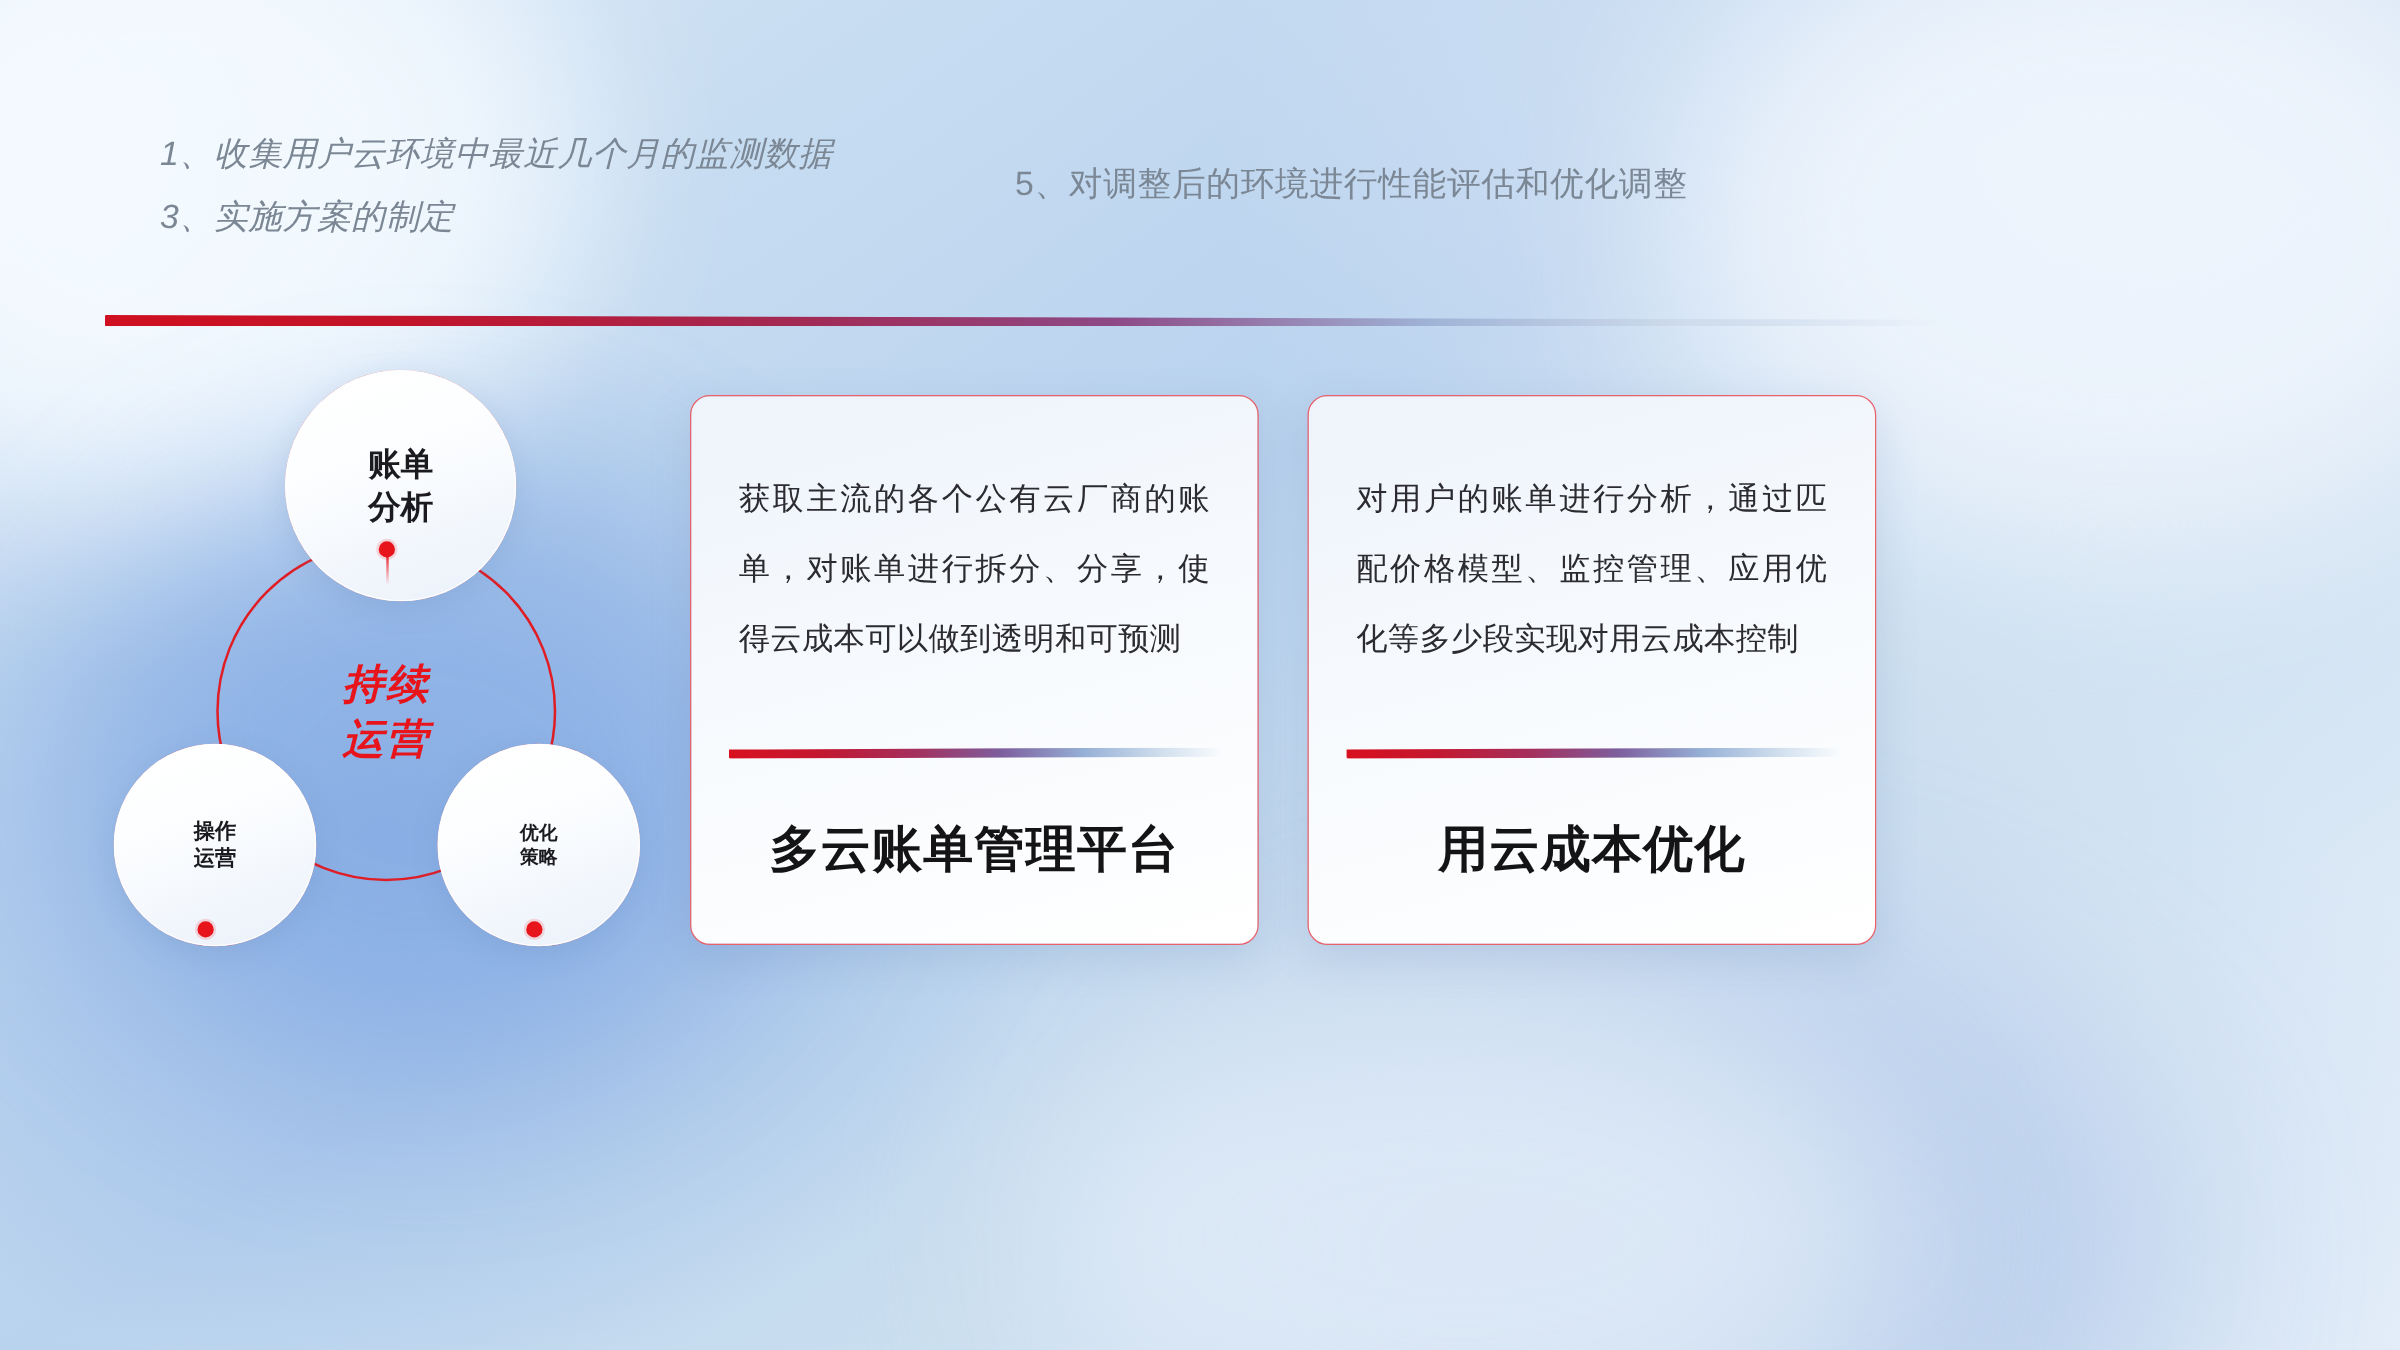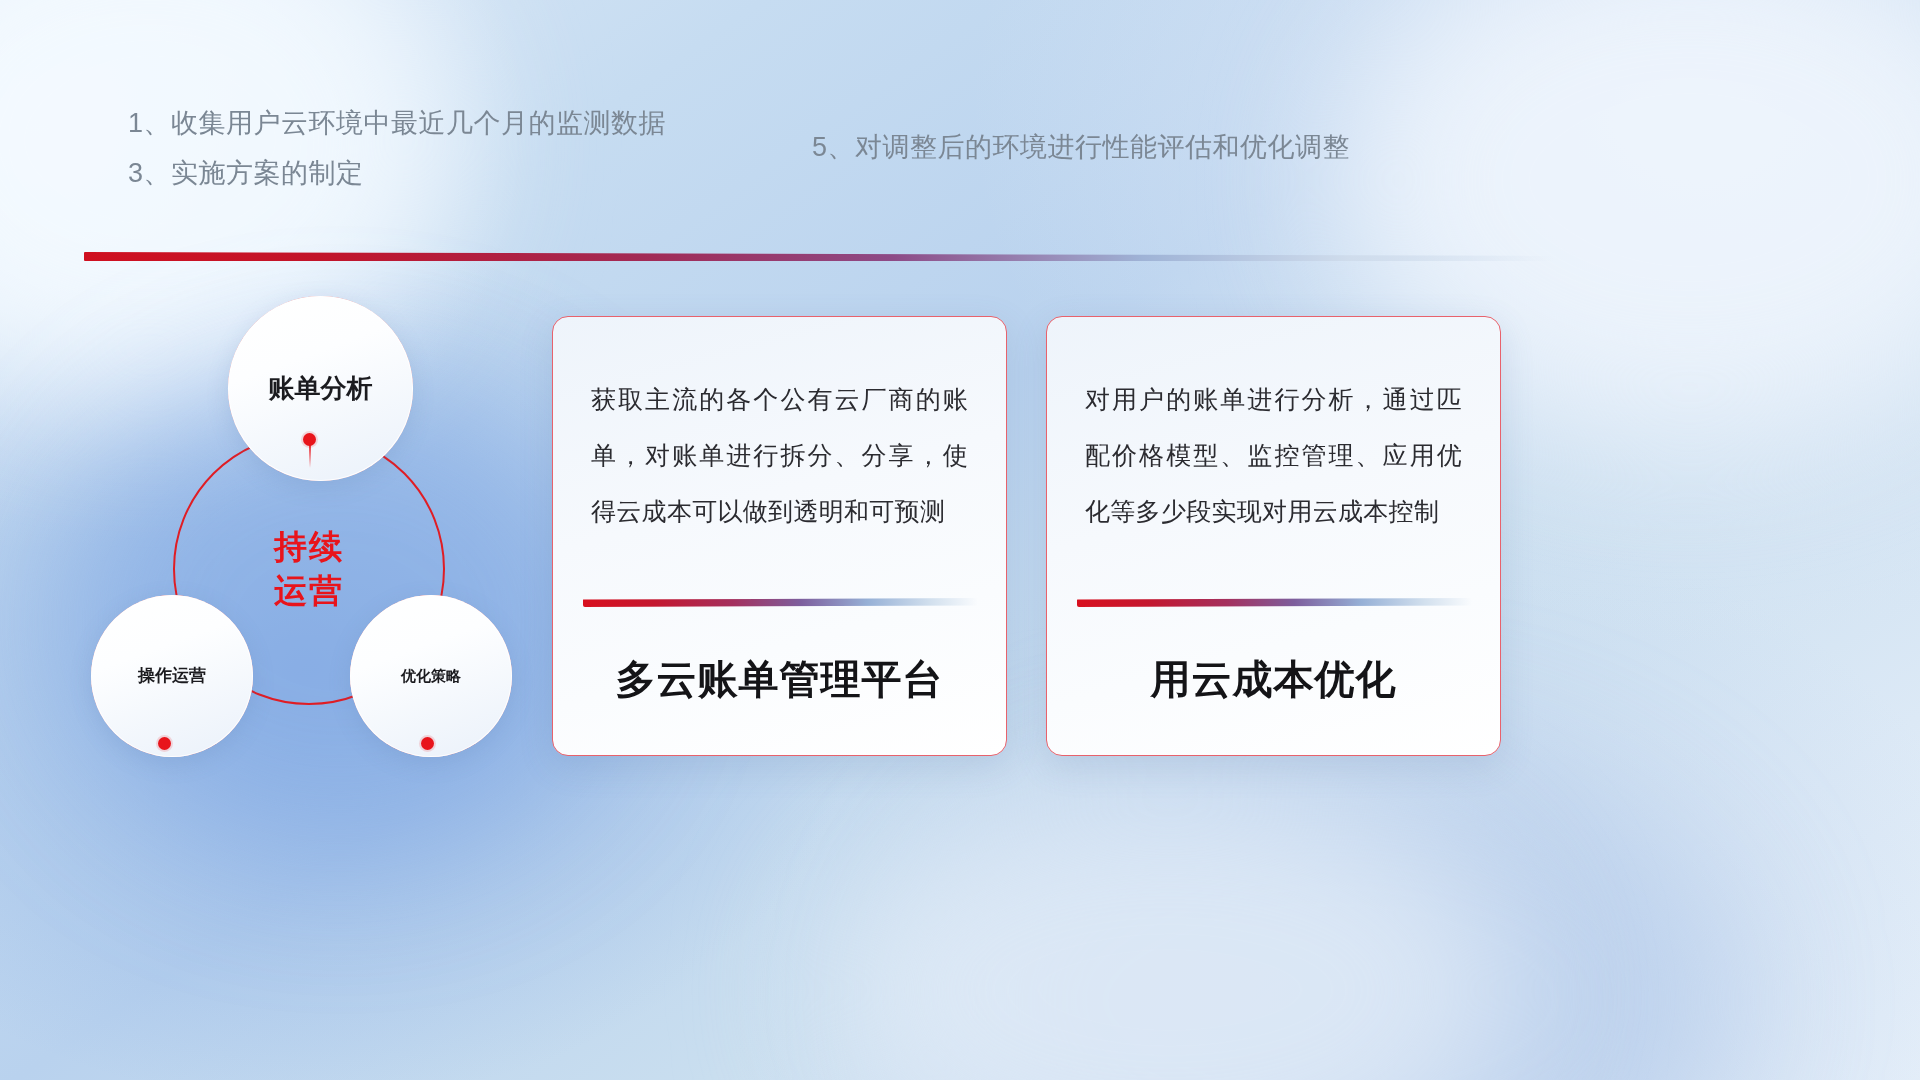--- a/index.html
+++ b/index.html
@@ -33,21 +33,21 @@
 
   
   .bullets {
     position: absolute;
     color: #7b8794;
     font-size: 27px;
     line-height: 50px;
     letter-spacing: 0.5px;
     white-space: nowrap;
   }
-  .bullets.left  { left: 128px; top: 98px; }
+  .bullets.left  { left: 128px; top: 98px; font-style: italic; }
   .bullets.right { left: 812px; top: 122px; }
   .bullets div { }
 
   
   .top-rule {
     position: absolute;
     left: 84px;
     top: 252px;
     width: 1470px;
     height: 9px;
@@ -60,21 +60,21 @@
   }
 
   
   #venn { position:absolute; left:80px; top:290px; width:470px; height:480px; }
 
   .node {
     position: absolute;
     border-radius: 50%;
     background: linear-gradient(160deg, #ffffff 0%, #fdfeff 35%, #eaf1fa 100%);
     box-shadow: 0 6px 22px rgba(86,122,170,0.18), inset 0 0 0 1px rgba(255,255,255,0.9);
-    display:flex; flex-direction:row; align-items:center; justify-content:center;
+    display:flex; flex-direction:column; align-items:center; justify-content:center;
     color:#1b1b1f;
     font-weight:700;
     text-align:center;
   }
   .node .l { display:block; line-height: 1.3; }
 
   .node.top     { left: 148px; top: 6px;   width: 185px; height: 185px; font-size: 26px; }
   .node.left    { left: 11px;  top: 305px; width: 162px; height: 162px; font-size: 17px; }
   .node.right   { left: 270px; top: 305px; width: 162px; height: 162px; font-size: 15px; }
 
@@ -83,21 +83,21 @@
     left: 93px; top: 143px;
     width: 272px; height: 272px;
     border-radius:50%;
     border: 2.5px solid #e01d24;
     box-sizing: border-box;
   }
   .ring-center {
     position:absolute;
     left: 93px; top: 143px; width:272px; height:272px;
     display:flex; flex-direction:column; align-items:center; justify-content:center;
-    color:#e8141b; font-weight:800; font-size:33px; line-height:1.32; letter-spacing:2px;
+    color:#e8141b; font-weight:800; font-size:33px; line-height:1.32; letter-spacing:2px;font-style:italic;
   }
 
   .dot {
     position:absolute; width:13px; height:13px; border-radius:50%;
     background:#e8141b;
     box-shadow: 0 0 0 2px rgba(232,20,27,0.15);
   }
   .dot.d1 { left: 223px; top: 143px; }   
   .dot.d2 { left: 78px;  top: 447px; }   
   .dot.d3 { left: 341px; top: 447px; }   

